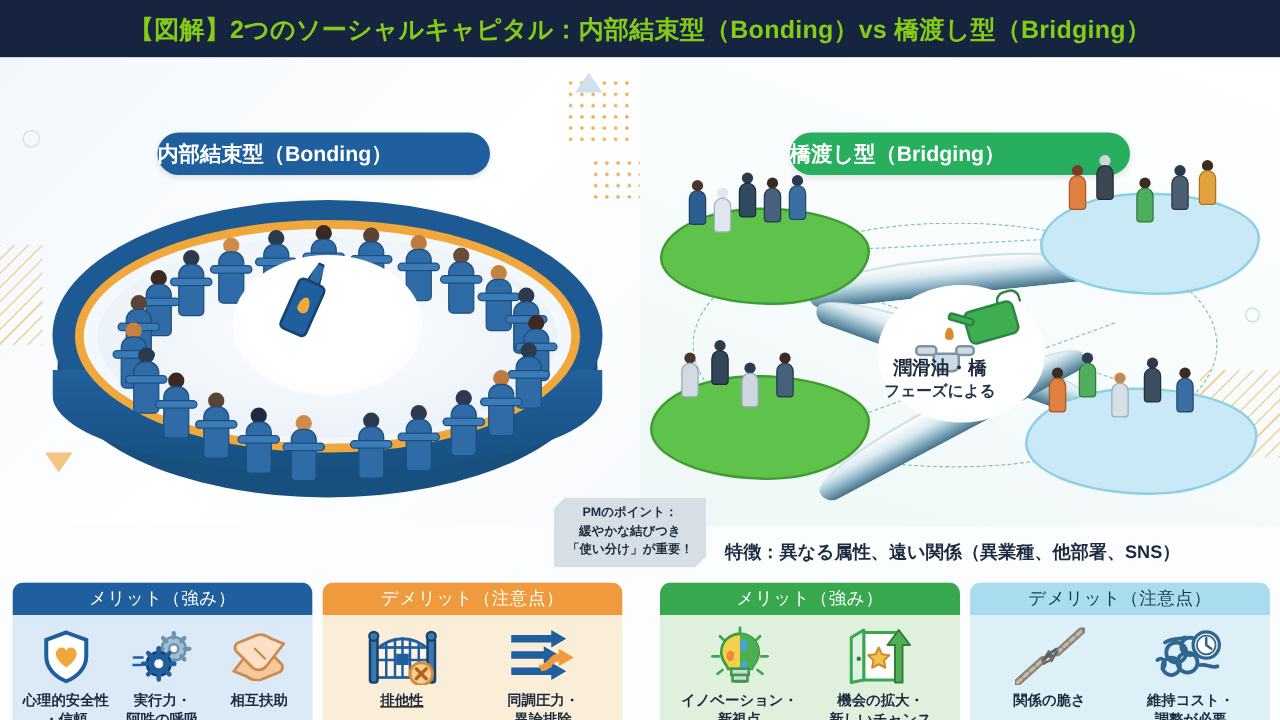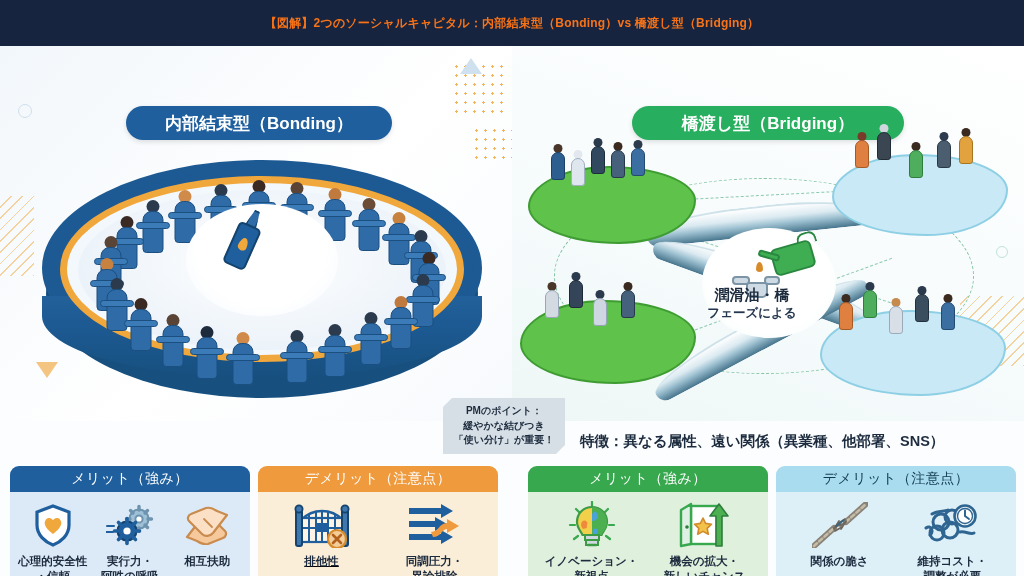--- a/index.html
+++ b/index.html
@@ -10,21 +10,21 @@
     position: relative;
   }
 
   
   .titlebar {
     position: absolute; left: 0; top: 0; width: 1024px; height: 46px;
     background: #16243f;
     display: flex; align-items: center; justify-content: center;
   }
   .titlebar .title {
-    color: #f97316; font-size: 12px; font-weight: bold; letter-spacing: .2px;
+    color: #84cc16; font-size: 20px; font-weight: bold; letter-spacing: .2px;
     white-space: nowrap;
   }
 
   
   .stage {
     position: absolute; left: 0; top: 46px; width: 1024px; height: 530px;
     background: #fbfdff;
     overflow: hidden;
   }
   
@@ -48,21 +48,21 @@
   }
   .deco-tri {
     position: absolute; width: 0; height: 0;
     border-left: 11px solid transparent; border-right: 11px solid transparent;
   }
   .deco-circle { position: absolute; border-radius: 50%; border: 1.5px solid #cfe0ee; }
 
   
   .pill {
     position: absolute; height: 34px; border-radius: 18px;
-    display: flex; align-items: center; justify-content: center;
+    display: flex; align-items: center; justify-content: flex-start;
     color: #fff; font-size: 17px; font-weight: bold;
     box-shadow: 0 2px 5px rgba(0,0,0,.12);
     white-space: nowrap;
   }
   .pill-bonding { left: 126px; top: 60px; width: 266px; background: #1f5f9e; }
   .pill-bridging { left: 632px; top: 60px; width: 272px; background: #27ae5f; }
 
   
   .bonding { position: absolute; left: 34px; top: 100px; width: 456px; height: 268px; }
   .ring-wrap { position: absolute; inset: 0; }

